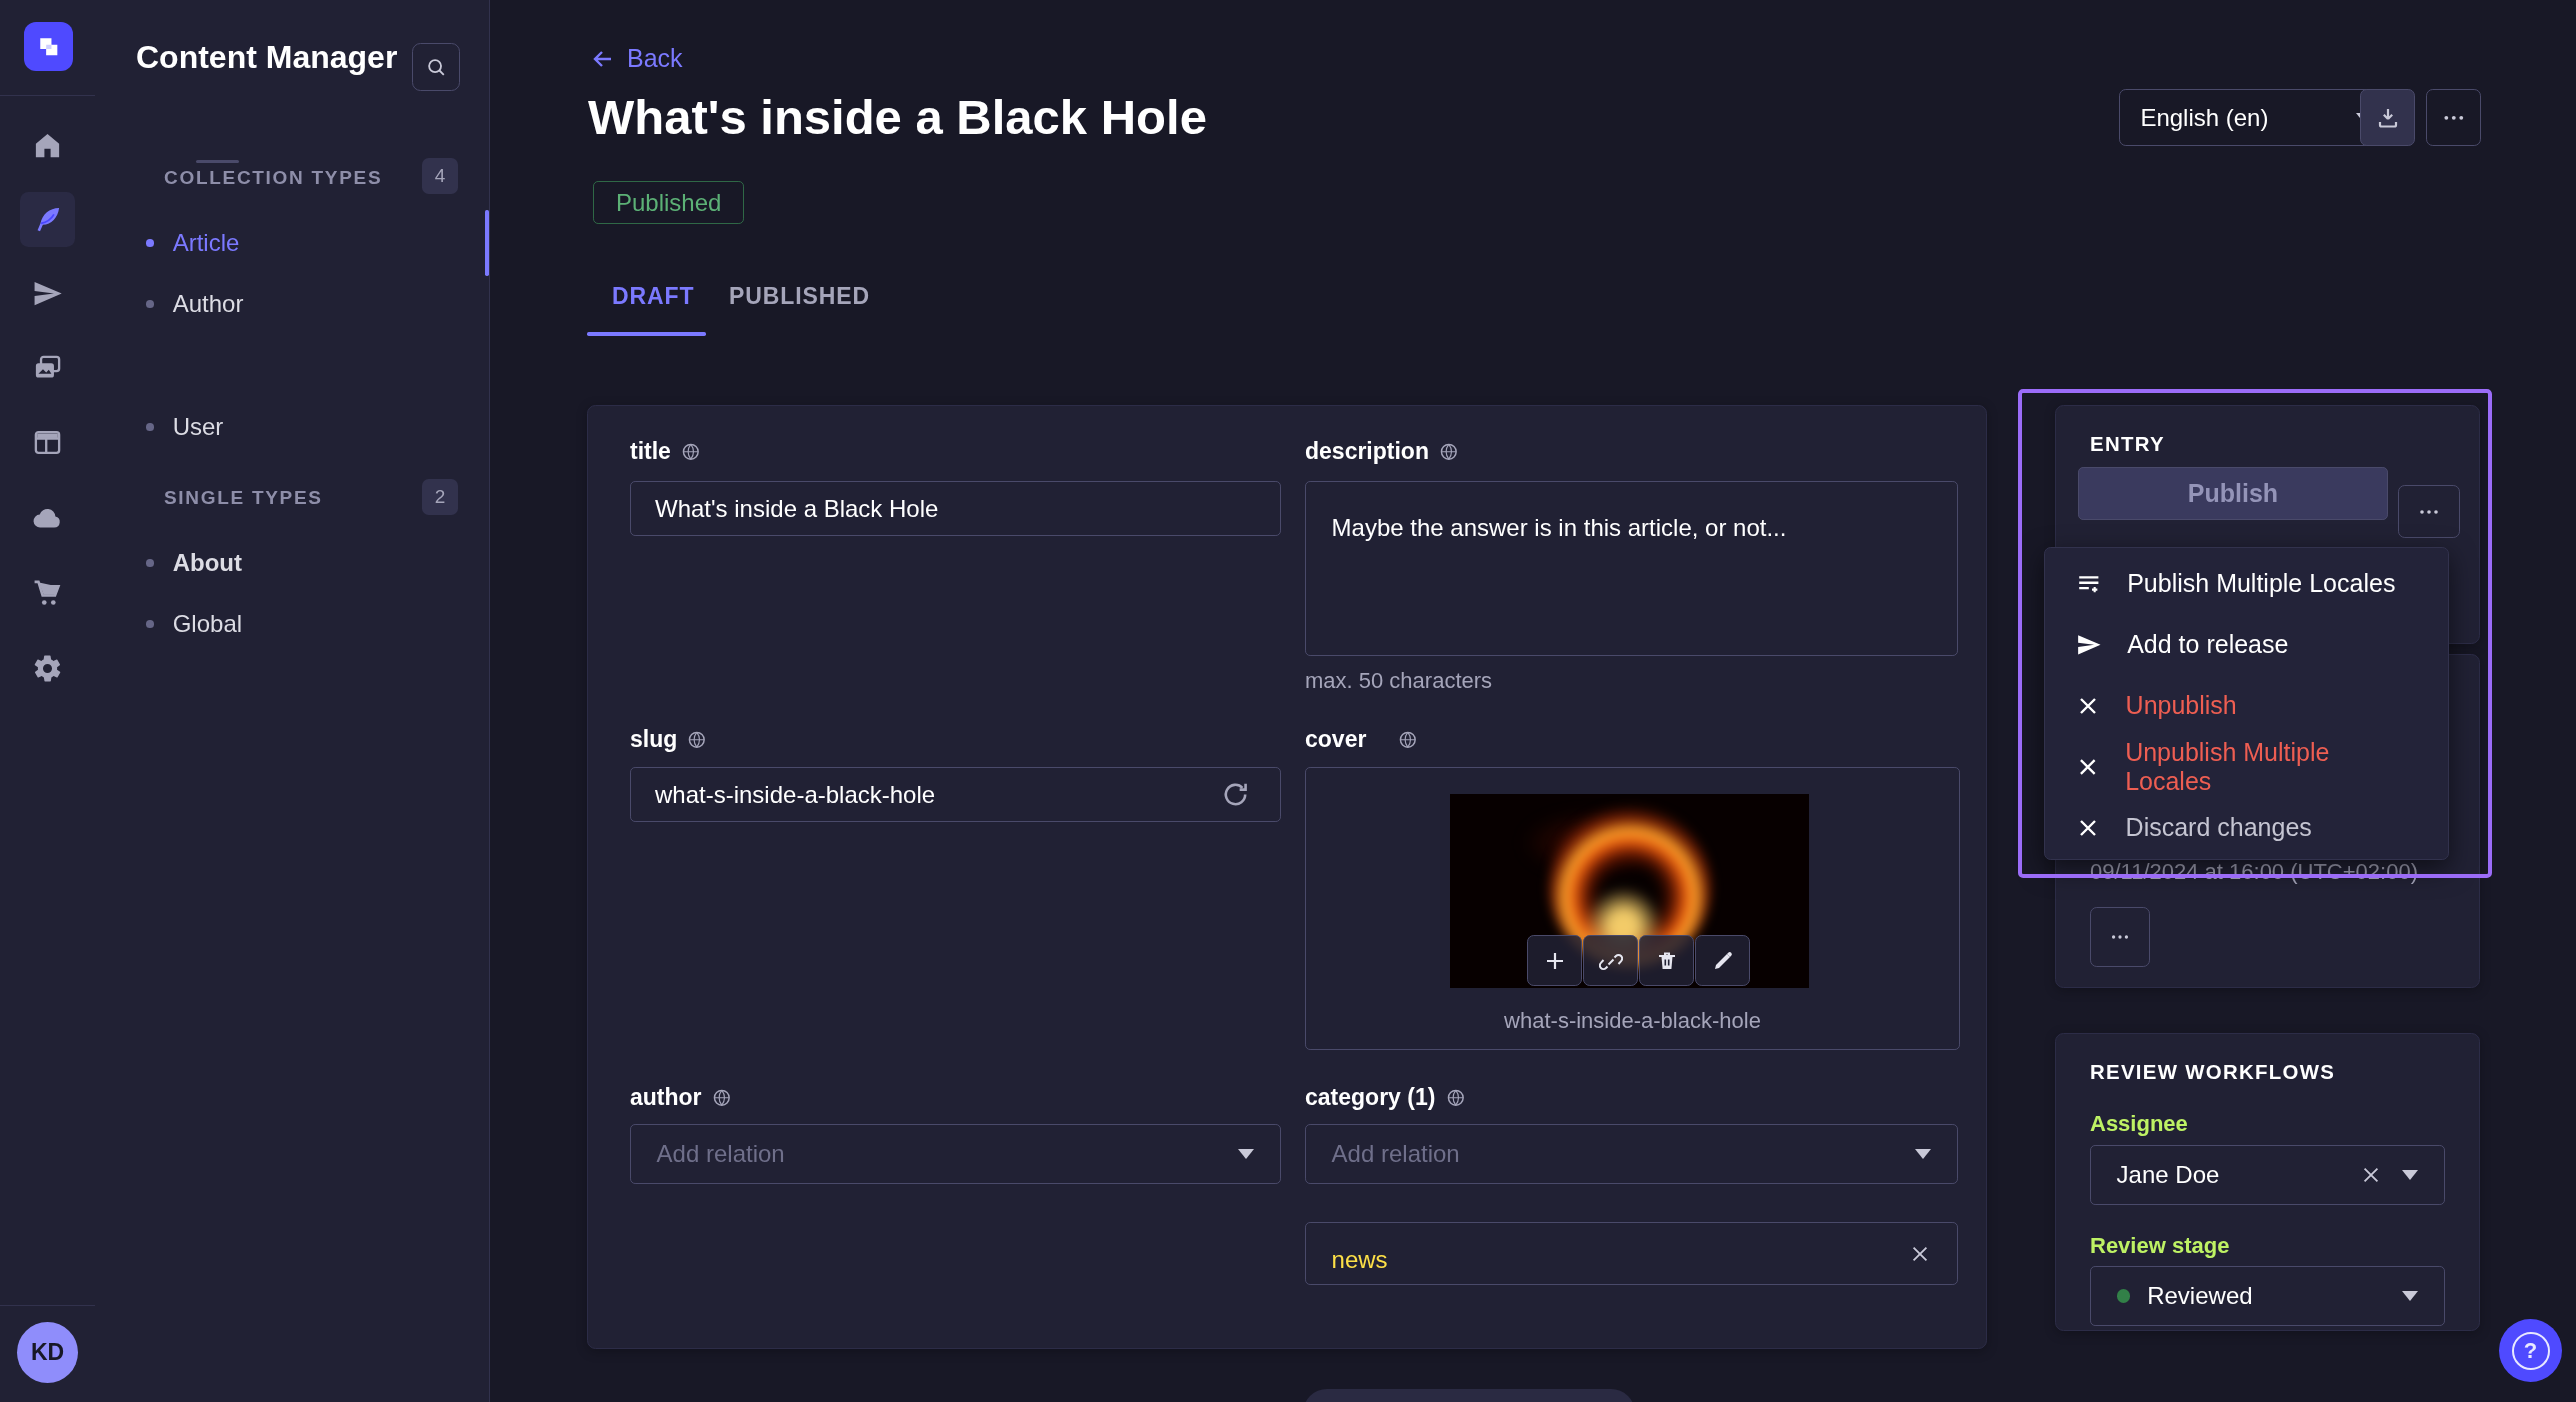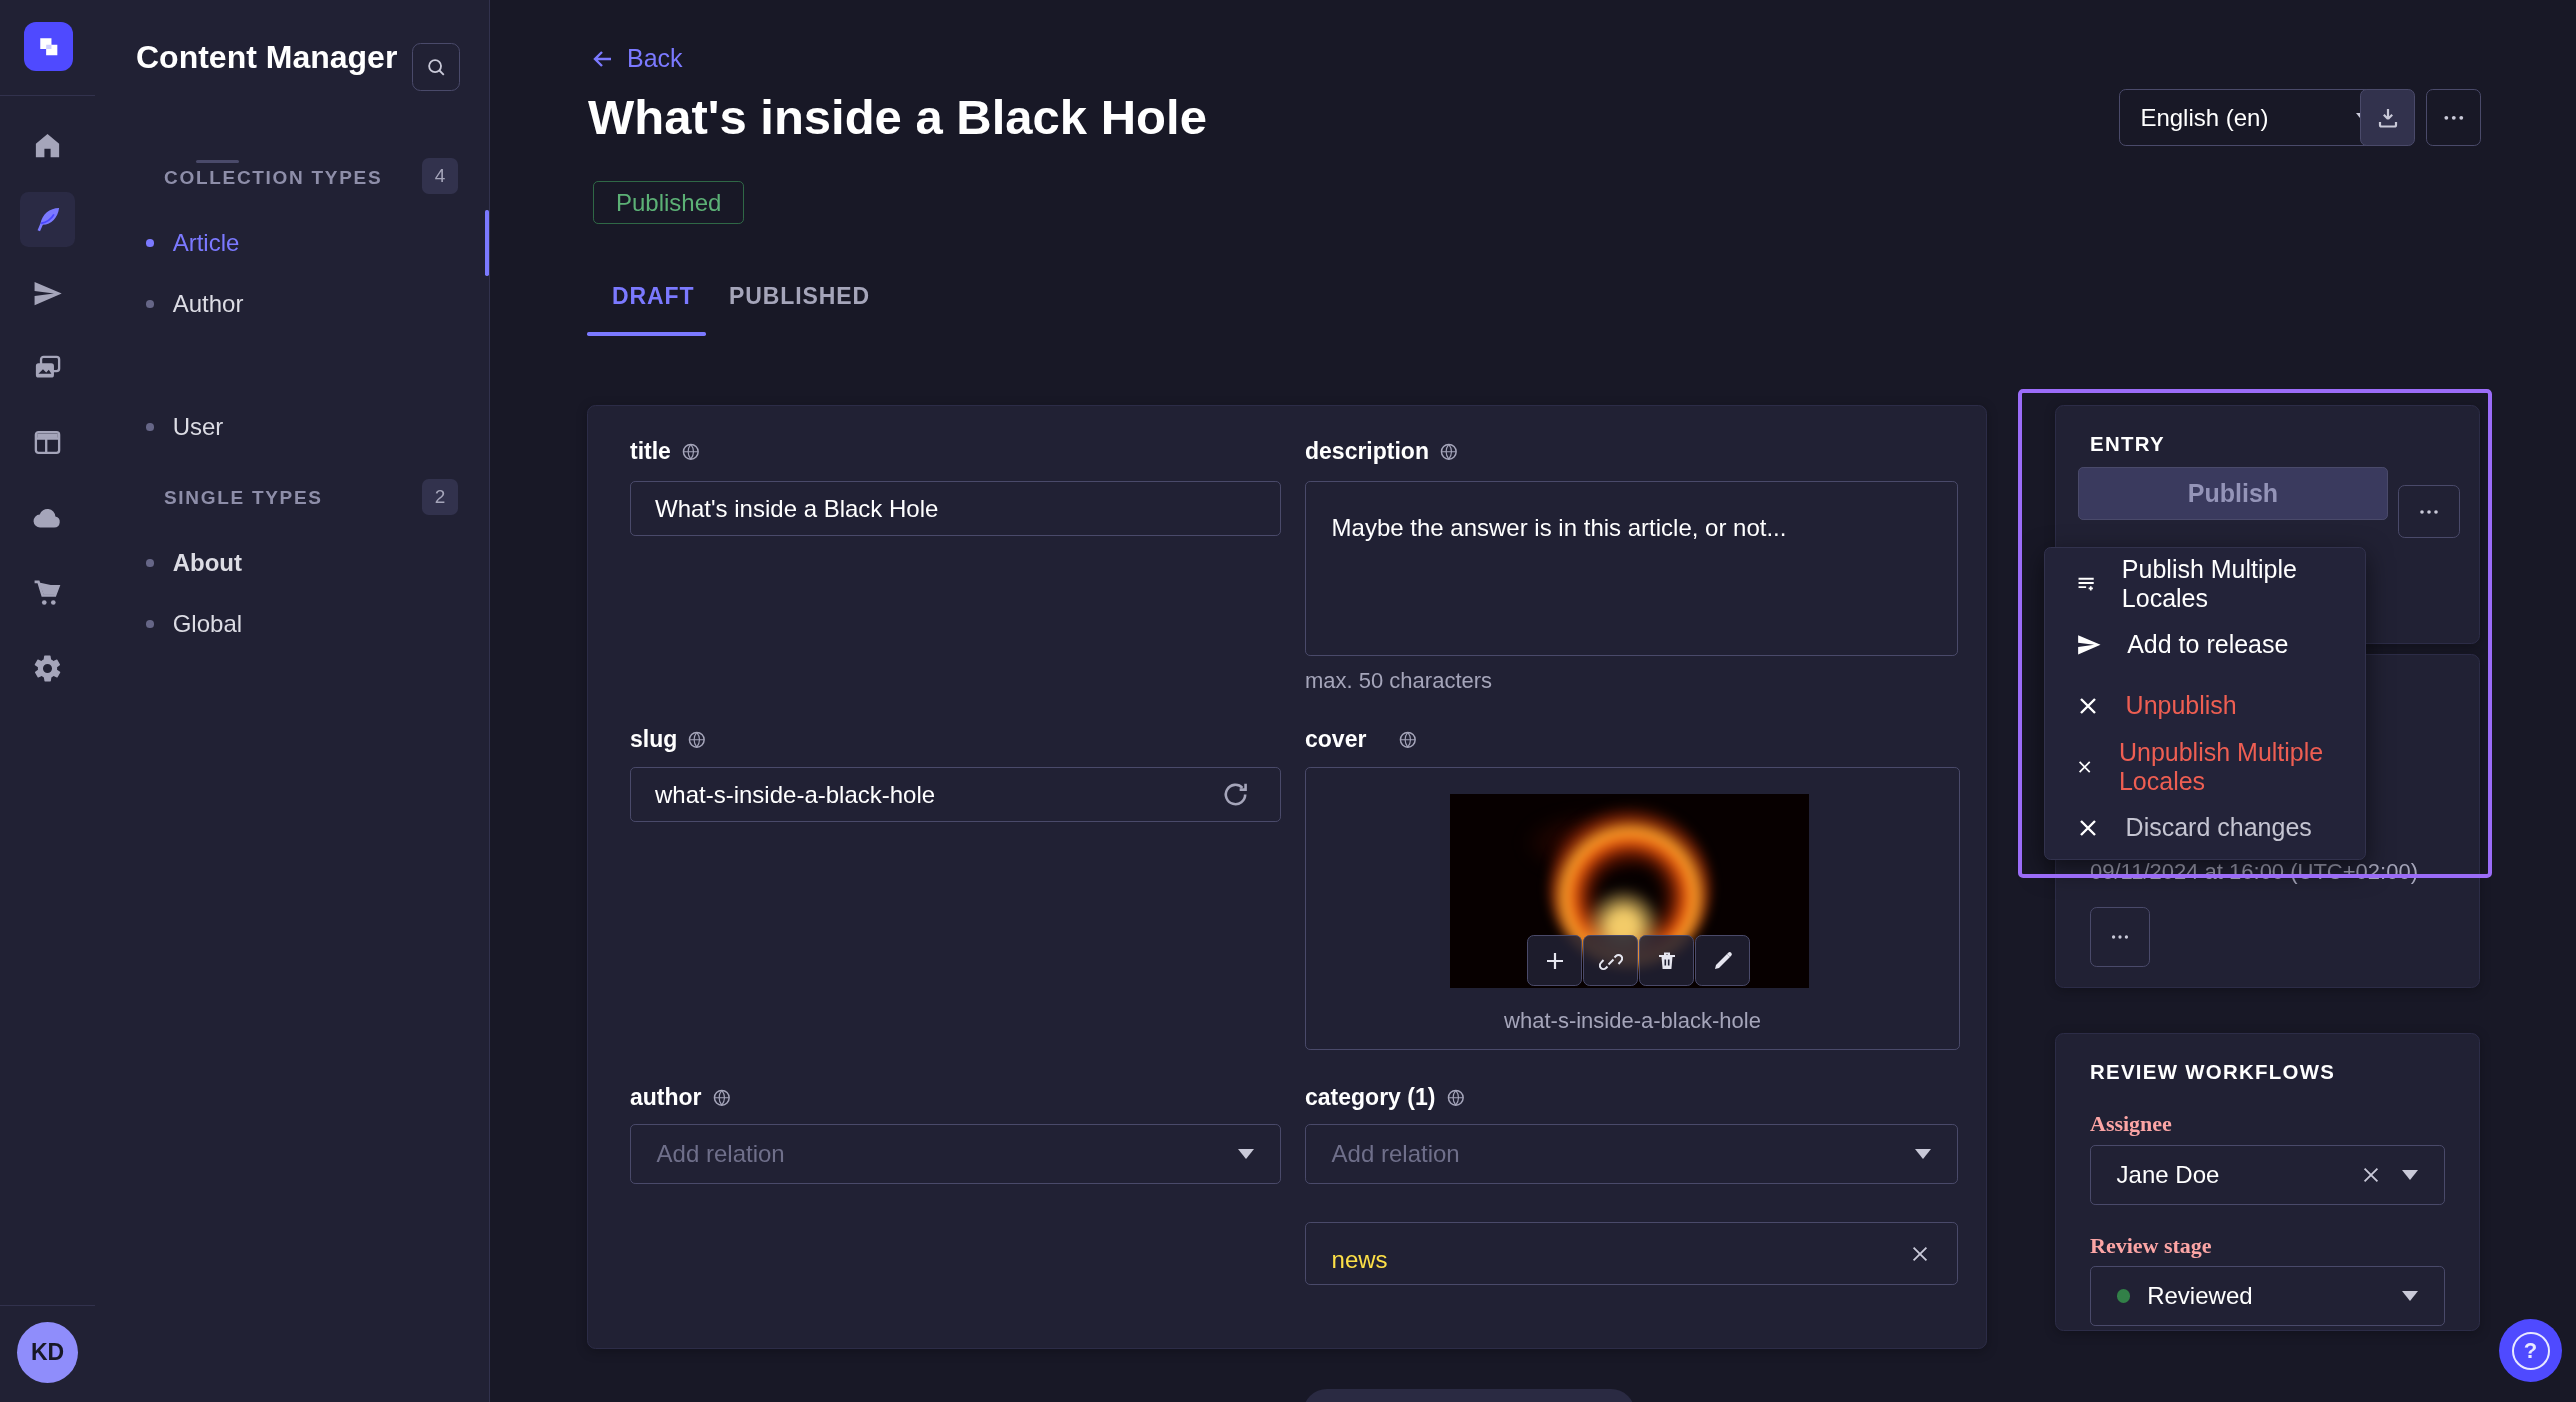--- a/index.html
+++ b/index.html
@@ -81,21 +81,21 @@
   
   .panel-label{color:#ffffff;font-size:20.4px;font-weight:bold;letter-spacing:1.3px;}
   .publishbtn{background:#3a3a5e;border:0.9px solid #4a4a6a;border-radius:5.1px;color:#9494b8;font-size:25px;
     font-weight:bold;display:flex;align-items:center;justify-content:center;cursor:pointer;}
   .menu{background:#232339;border:0.9px solid #32324d;border-radius:6.8px;box-shadow:0 8.5px 25.6px rgba(0,0,0,.55);z-index:5;}
   .menuitem{height:61px;display:flex;align-items:center;gap:25.6px;padding:0 31px;font-size:25px;color:#ffffff;cursor:pointer;}
   .menuitem.red{color:#ee5e52;}
   .menuitem.dim{color:#c5c5d2;}
   .sched-date{color:#a5a5ba;font-size:22px;}
   .hl-rect{border:4.3px solid #9b6cf8;border-radius:5.1px;z-index:6;pointer-events:none;}
-  .rw-label{color:#fca5a5;font-size:22px;font-weight:bold;font-family:Liberation Serif, serif;}
+  .rw-label{color:#bef264;font-size:22px;font-weight:bold;}
   .rw-input{border:0.9px solid #4a4a6a;border-radius:5.1px;display:flex;align-items:center;padding:0 25.6px;
     box-sizing:border-box;color:#ffffff;font-size:24px;cursor:pointer;}
   .greendot{width:13.6px;height:13.6px;border-radius:50%;background:#328048;margin-right:17px;}
   .helpbtn{left:2499px;top:1319px;width:63px;height:63px;border-radius:50%;background:#4f4aff;z-index:7;
     display:flex;align-items:center;justify-content:center;cursor:pointer;}
   .helpbtn .qring{width:34px;height:34px;border:2.6px solid #e8e8ff;border-radius:50%;display:flex;
     align-items:center;justify-content:center;color:#e8e8ff;font-size:22px;font-weight:bold;}
   .cutoffbtn{left:1303px;top:1389px;width:332px;height:51px;border-radius:24px;background:#2a2a42;cursor:pointer;}
 
   svg{display:block;}
@@ -365,21 +365,21 @@
     <div class="abs sched-date" style="left:34px;top:204px;">09/11/2024 at 16:00 (UTC+02:00)</div>
     <div class="abs sqbtn" style="left:34px;top:252px;width:58px;height:58px;">
       <svg viewBox="0 0 24 24" width="22" height="22">
         <circle cx="5" cy="12" r="1.8" fill="#c9c9d8"></circle>
           <circle cx="12" cy="12" r="1.8" fill="#c9c9d8"></circle>
           <circle cx="19" cy="12" r="1.8" fill="#c9c9d8"></circle>
       </svg>
     </div>
   </div>
 
-  <div class="abs menu" style="left:2044px;top:547px;width:322px;height:313px;padding-top:5.1px;box-sizing:border-box;">
+  <div class="abs menu" style="left:2044px;top:547px;width:405px;height:313px;padding-top:5.1px;box-sizing:border-box;">
     <div class="menuitem">
       <svg viewBox="0 0 24 24" width="25.6" height="25.6">
         <path d="M3 6h18M3 11h18M3 16h9" stroke="#ffffff" stroke-width="2.2"></path>
         <path d="M17.5 15v5M15 17.5h5" stroke="#ffffff" stroke-width="2"></path>
       </svg>
       <span>Publish Multiple Locales</span>
     </div>
     <div class="menuitem">
       <svg viewBox="0 0 24 24" width="25.6" height="25.6">
         <path d="M2 21 23 12 2 3v7l15 2-15 2z" fill="#ffffff"></path>

